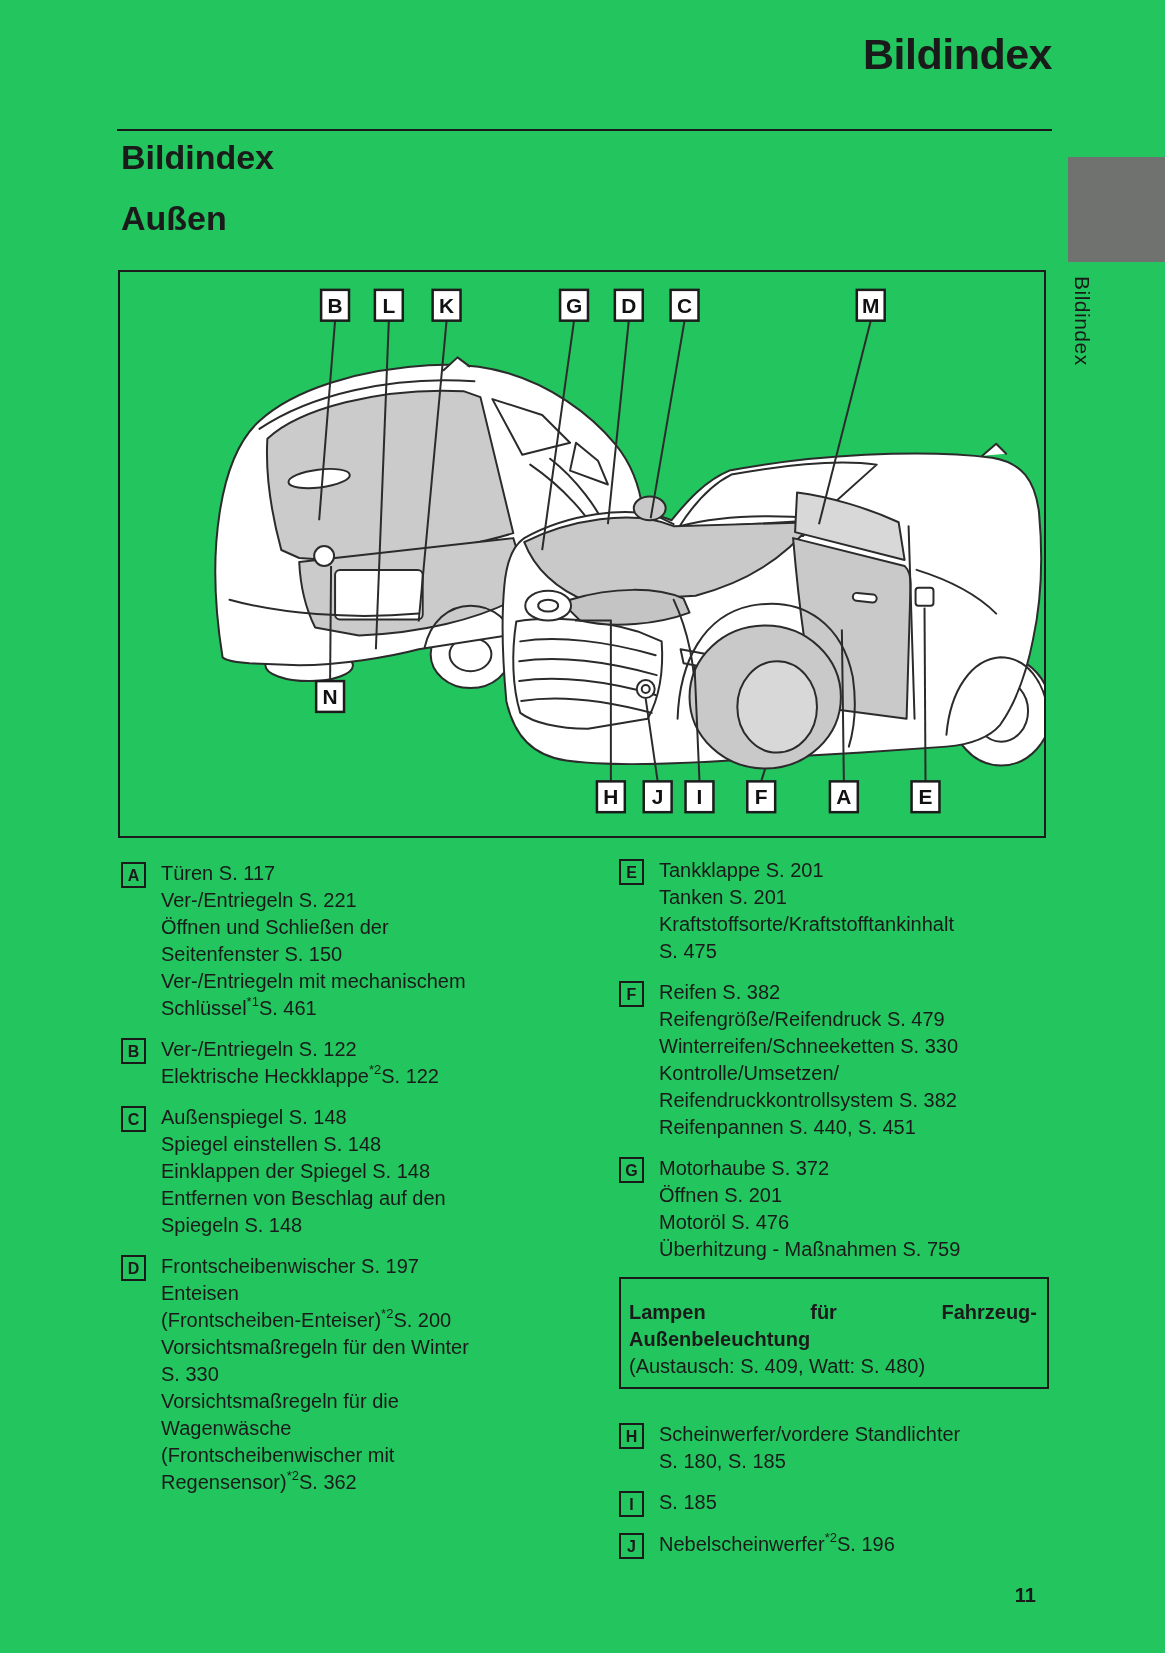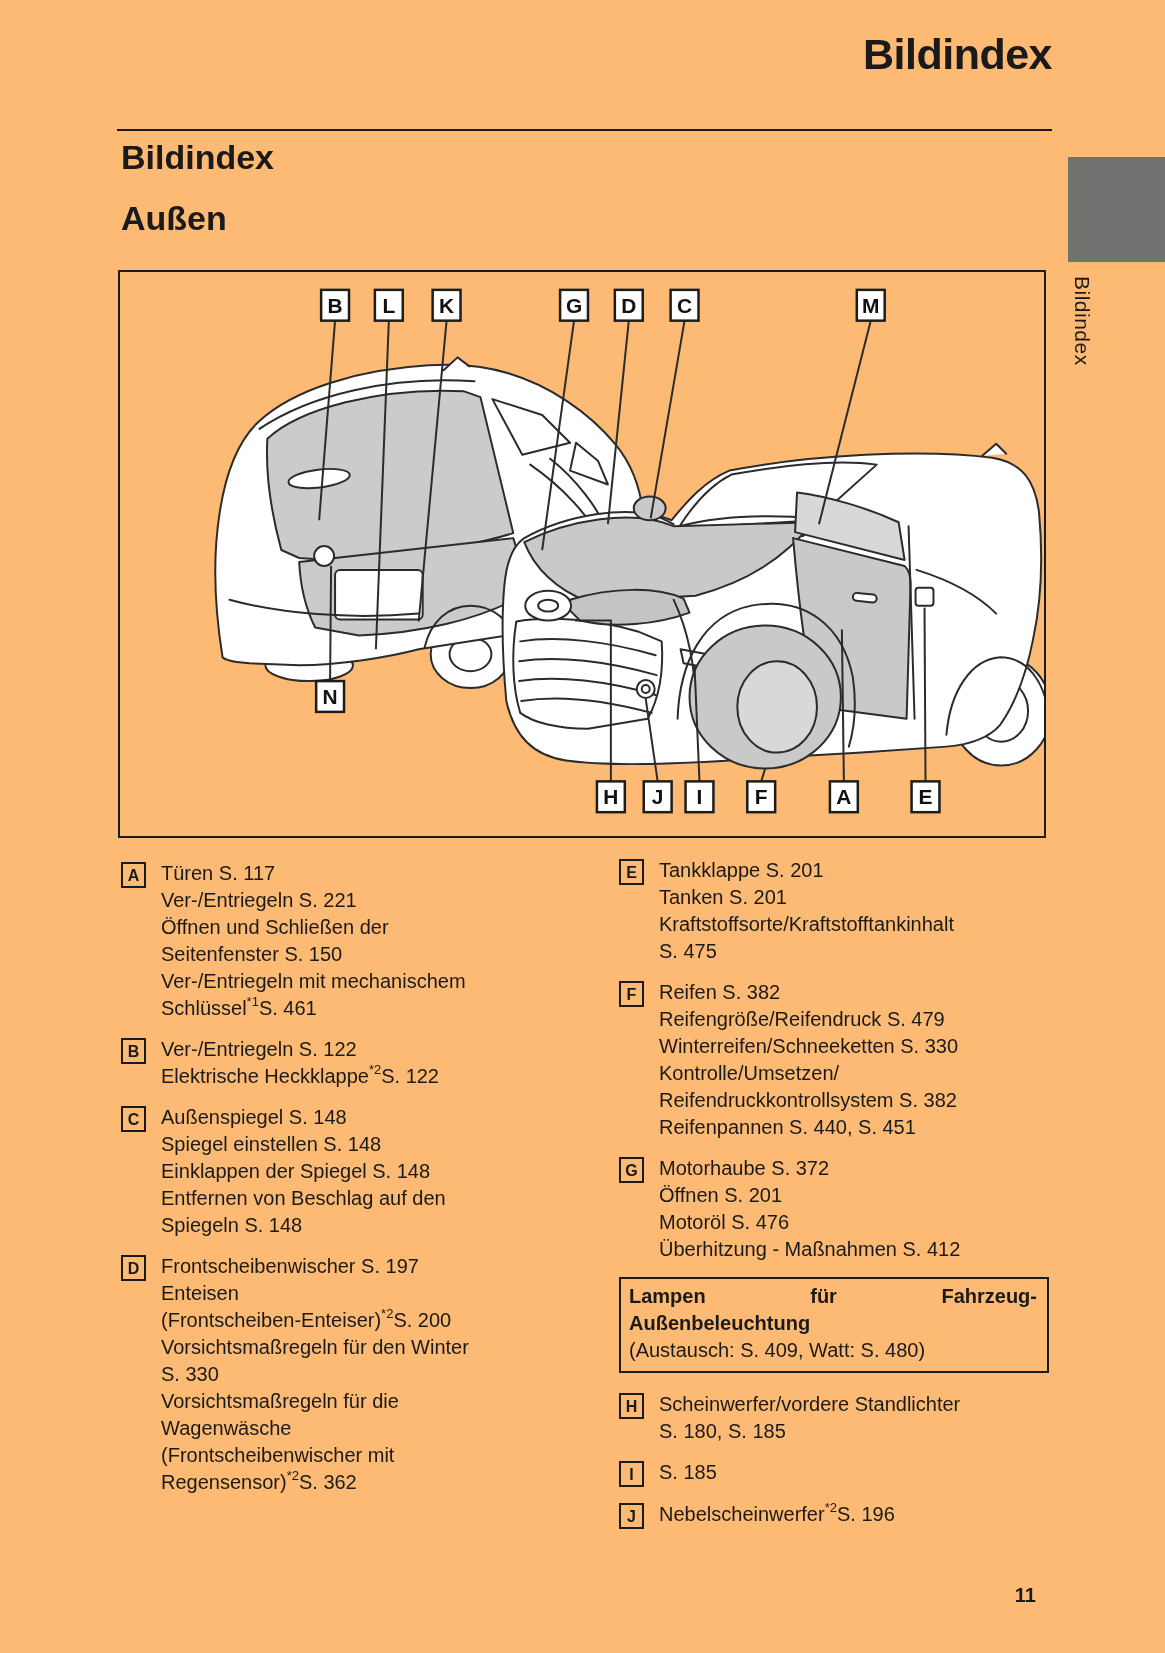--- a/index.html
+++ b/index.html
@@ -1,37 +1,37 @@
 <!DOCTYPE html>
 <html><head>
 <meta charset="utf-8">
 <style>
   html,body{margin:0;padding:0;background:#e8e8e8;}
-  .page{position:relative;width:1165px;height:1653px;background:#fdba74;
+  .page{position:relative;width:1165px;height:1653px;background:#22c55e;
         font-family:"Liberation Sans",sans-serif;color:#1a1a1a;overflow:hidden;}
   .top-title{position:absolute;top:30px;right:113px;font-size:43px;font-weight:bold;
              letter-spacing:-0.5px;white-space:nowrap;}
   .rule{position:absolute;left:117px;top:129px;width:935px;height:2px;background:#1a1a1a;}
   .h2{position:absolute;left:121px;top:138px;font-size:34px;font-weight:bold;}
   .h3{position:absolute;left:121px;top:199px;font-size:34px;font-weight:bold;}
   .gray-tab{position:absolute;left:1068px;top:157px;width:97px;height:105px;}
   .side-label{position:absolute;left:1070px;top:276px;writing-mode:vertical-rl;
               font-size:21px;letter-spacing:0.5px;}
   .diagram{position:absolute;left:118px;top:270px;width:928px;height:568px;
            border:2px solid #1c1c1c;box-sizing:border-box;}
   .diagram svg{position:absolute;left:0;top:0;width:100%;height:100%;}
   .col{position:absolute;font-size:20px;line-height:27px;}
   .item{display:flex;margin-bottom:14px;}
   .lbox{flex:0 0 auto;width:25px;height:26px;border:2px solid #1a1a1a;box-sizing:border-box;
         margin:2px 15px 0 0;display:flex;align-items:center;justify-content:center;
         font-size:16px;font-weight:bold;}
   .lines{flex:1 1 auto;}
   sup{font-size:13px;line-height:0;position:relative;top:-1px;}
-  .note-box{border:2px solid #1a1a1a;box-sizing:border-box;padding:4px 10px 7px 8px;
-            margin-bottom:18px;}
+  .note-box{border:2px solid #1a1a1a;box-sizing:border-box;padding:20px 10px 7px 8px;
+            margin-bottom:32px;}
   .note-l1{display:flex;justify-content:space-between;font-weight:bold;}
   .note-l2{font-weight:bold;}
   .pagenum{position:absolute;top:1584px;right:129px;font-size:20px;font-weight:bold;}
 </style>
 </head>
 <body>
 
 <div class="page">
 
   <div class="top-title">Bildindex</div>
@@ -239,21 +239,21 @@
           <div><span>Reifendruckkontrollsystem S. 382</span></div>
           <div><span>Reifenpannen S. 440, S. 451</span></div>
         </div>
       </div>
       <div class="item">
         <div class="lbox">G</div>
         <div class="lines">
           <div><span>Motorhaube S. 372</span></div>
           <div><span>Öffnen S. 201</span></div>
           <div><span>Motoröl S. 476</span></div>
-          <div><span>Überhitzung - Maßnahmen S. 412</span></div>
+          <div><span>Überhitzung - Maßnahmen S. 759</span></div>
         </div>
       </div>
       <div class="note-box">
         <div class="note-l1">
           <span>Lampen</span>
           <span>für</span>
           <span>Fahrzeug-</span>
         </div>
         <div class="note-l2">Außenbeleuchtung</div>
         <div>(Austausch: S. 409, Watt: S. 480)</div>

